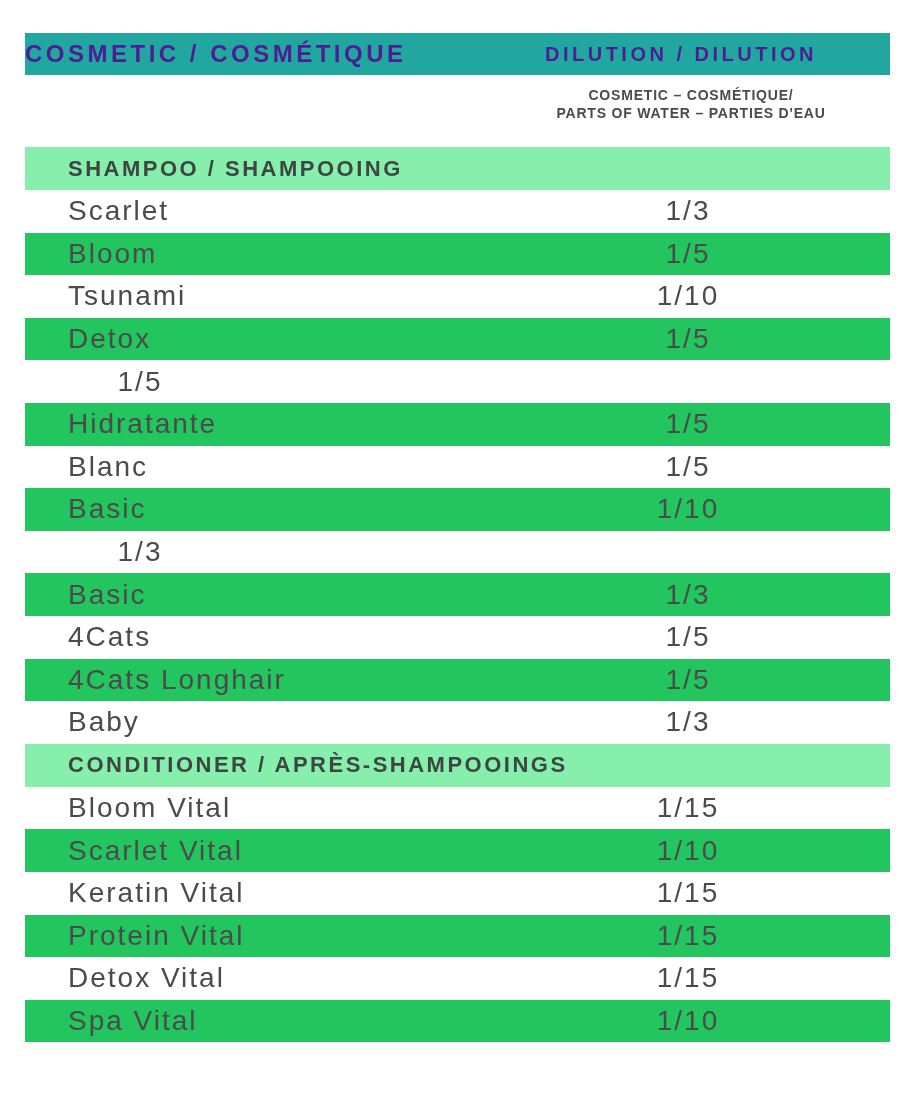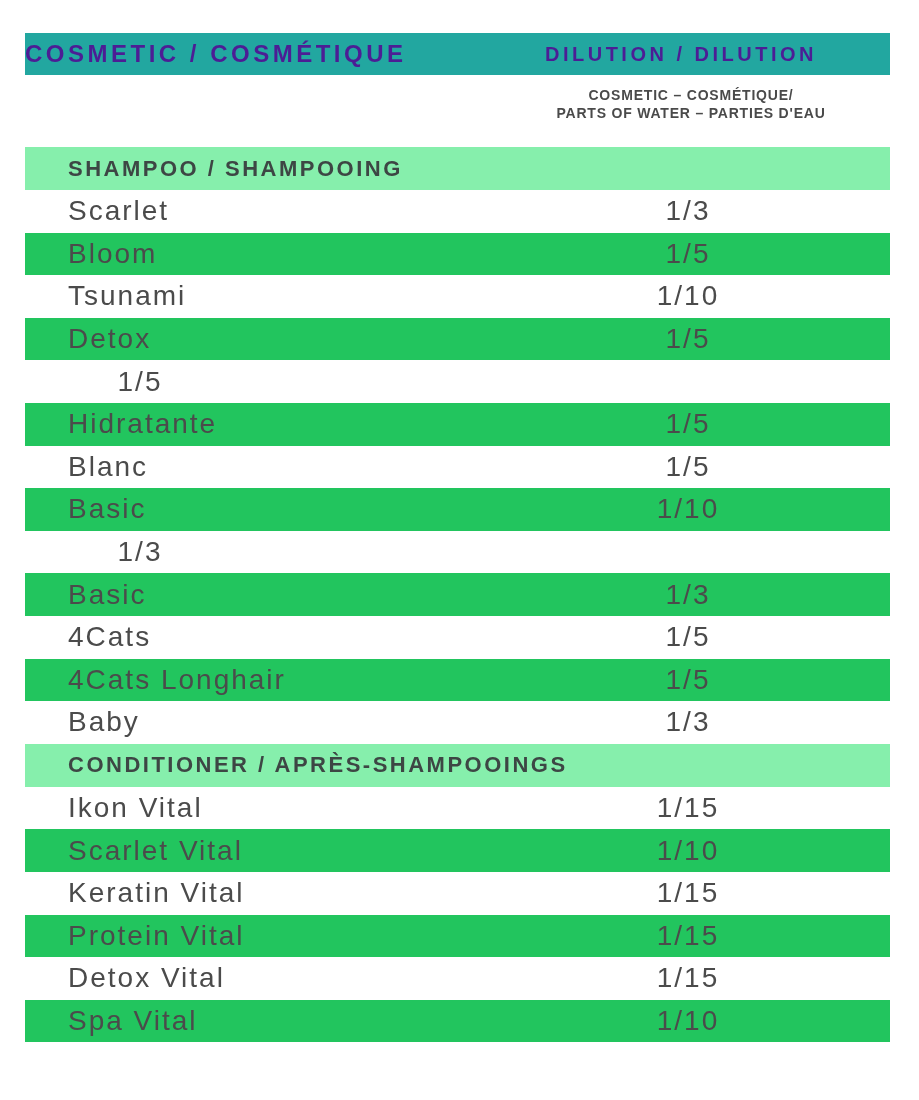--- a/index.html
+++ b/index.html
@@ -185,21 +185,21 @@
   </div>
 </div>
   </section>
 
   <section class="section">
     <div class="section-title">
       <span>CONDITIONER / APRÈS-SHAMPOOINGS</span>
     </div>
     <div class="rows">
   <div class="row">
-    <div class="cell name">Ikon Vital</div>
+    <div class="cell name">Bloom Vital</div>
     <div class="cell dilution">1/15</div>
   </div>
 
   <div class="row alt">
     <div class="cell name">Scarlet Vital</div>
     <div class="cell dilution">1/10</div>
   </div>
 
   <div class="row">
     <div class="cell name">Keratin Vital</div>

